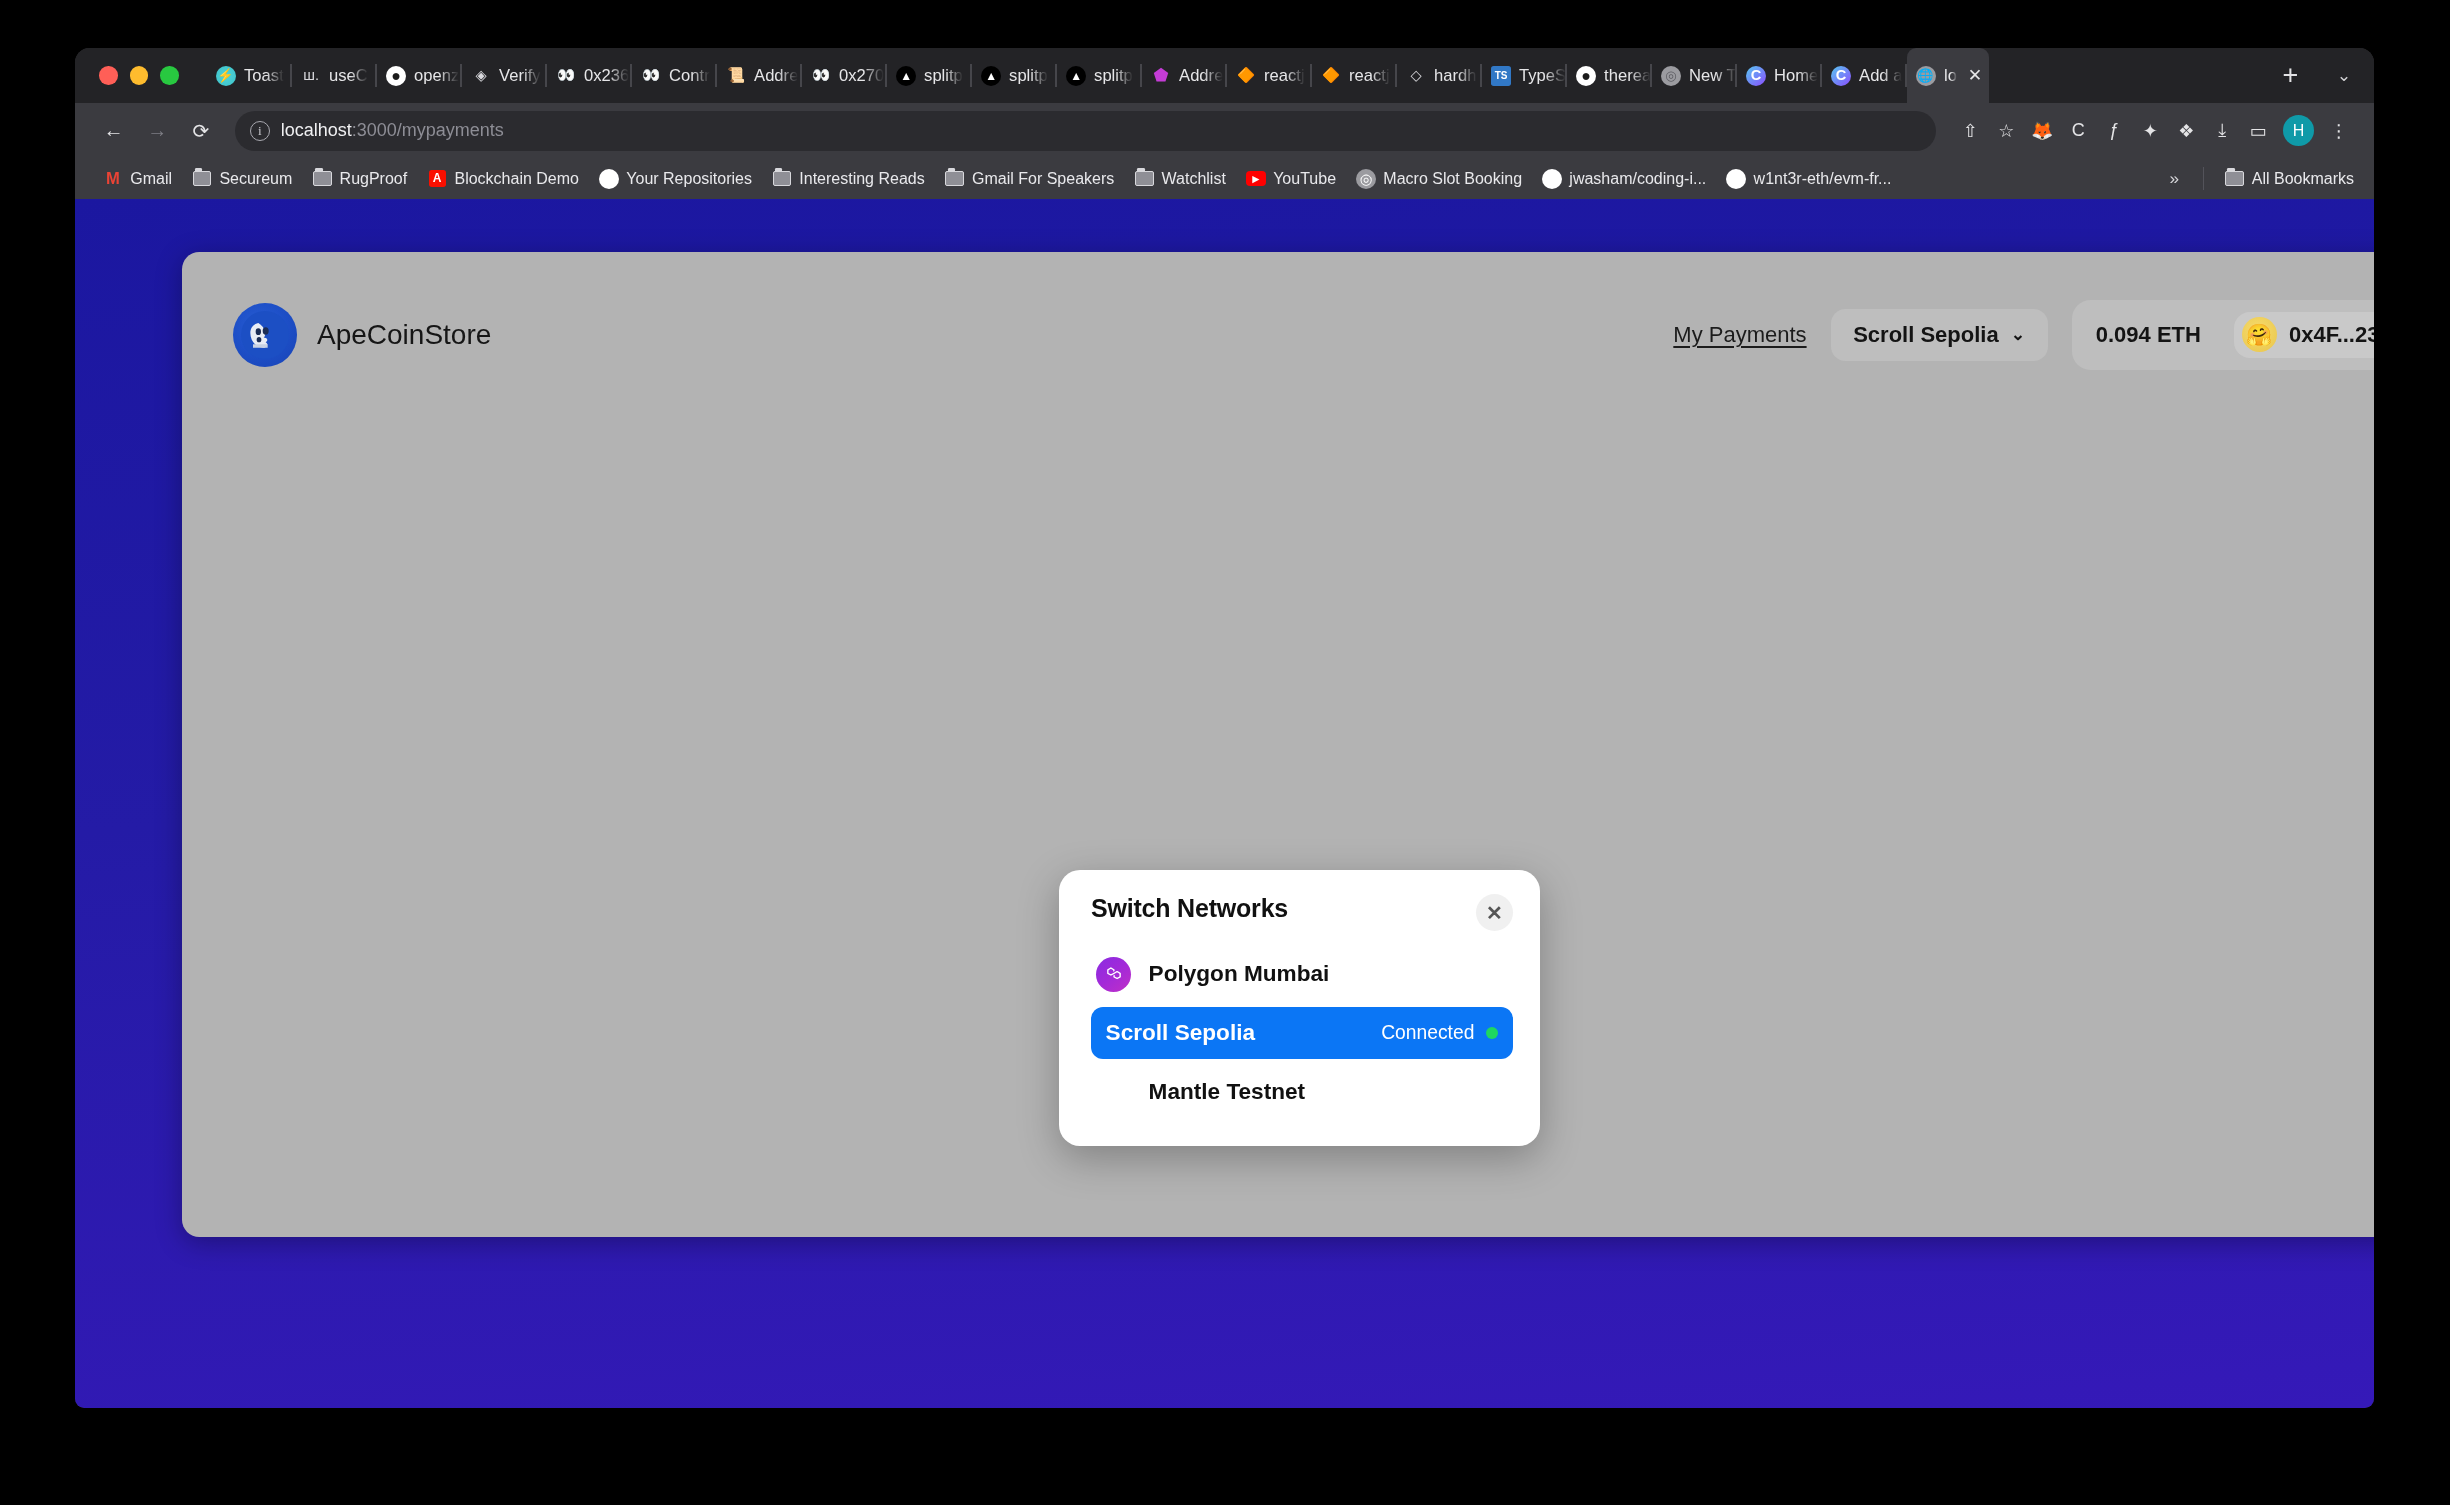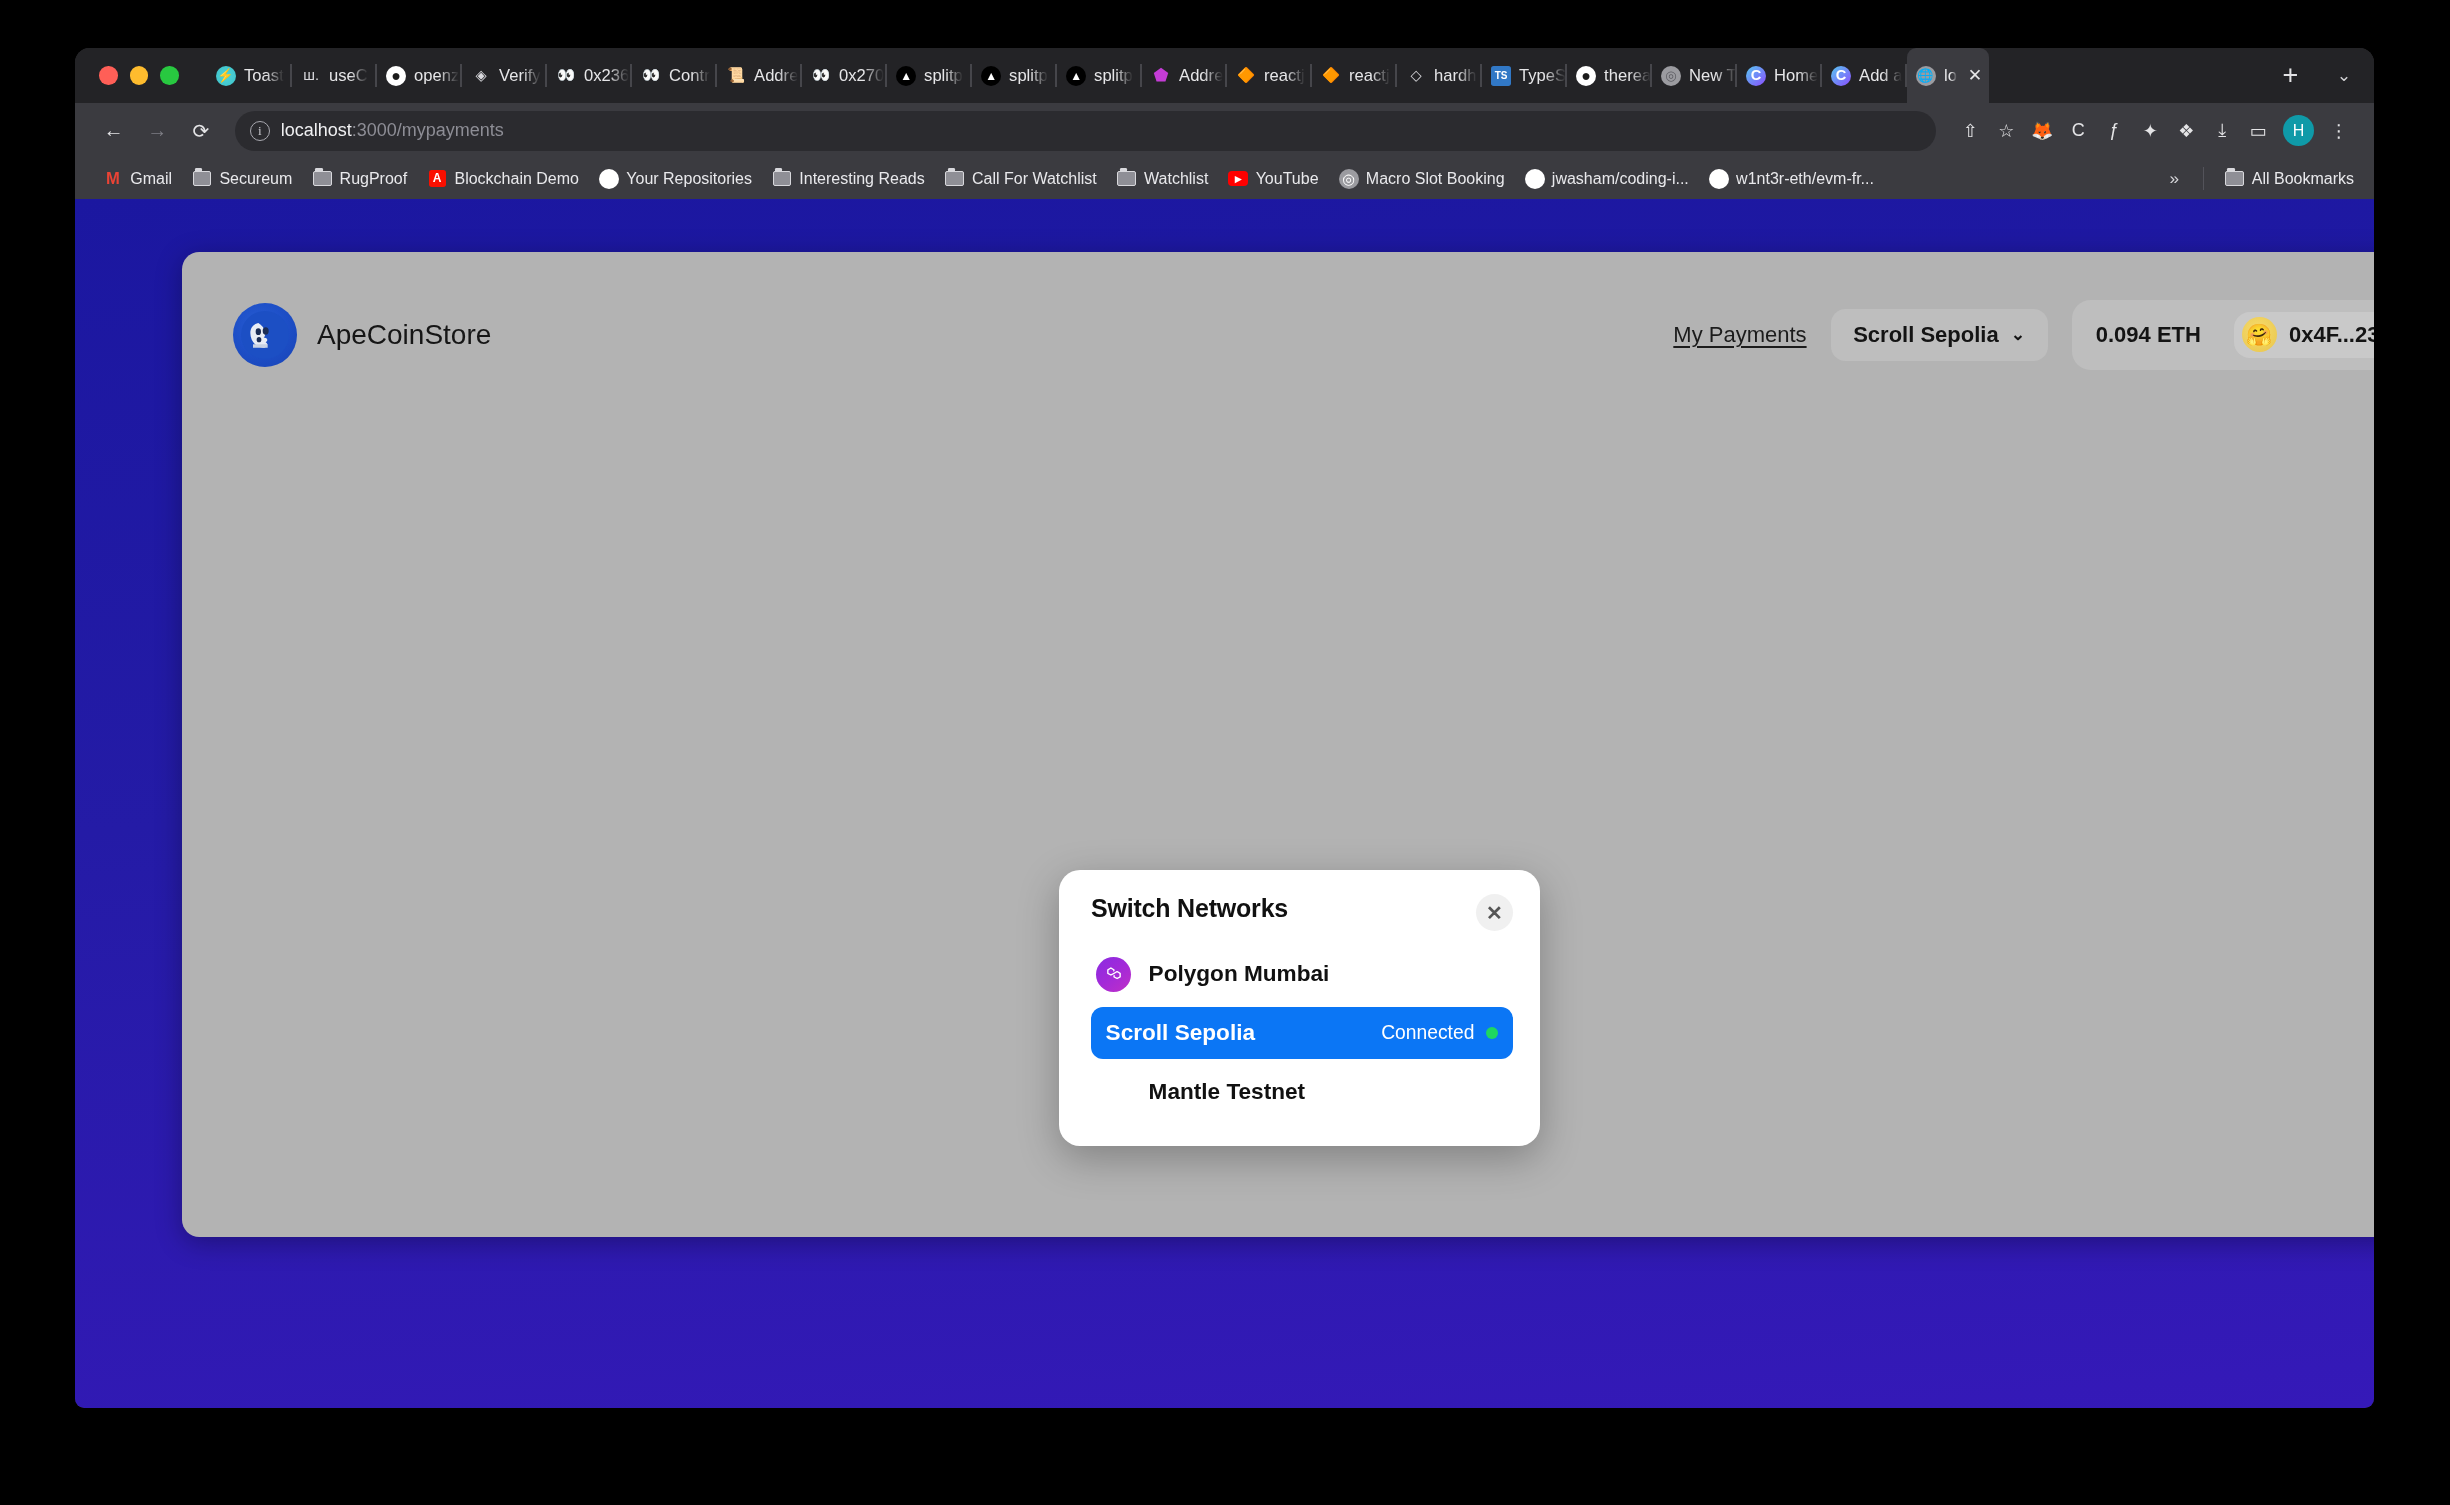--- a/index.html
+++ b/index.html
@@ -460,21 +460,21 @@
       <div class="bm">
         <div class="bm-icon">
           <div class="bm-folder-glyph"></div>
         </div>
         <span class="bm-label">Interesting Reads</span>
       </div>
       <div class="bm">
         <div class="bm-icon">
           <div class="bm-folder-glyph"></div>
         </div>
-        <span class="bm-label">Call For Watchlist</span>
+        <span class="bm-label">Gmail For Speakers</span>
       </div>
       <div class="bm">
         <div class="bm-icon">
           <div class="bm-folder-glyph"></div>
         </div>
         <span class="bm-label">Watchlist</span>
       </div>
       <div class="bm">
         <div class="bm-icon">
           <div class="fv-yt">▶</div>

